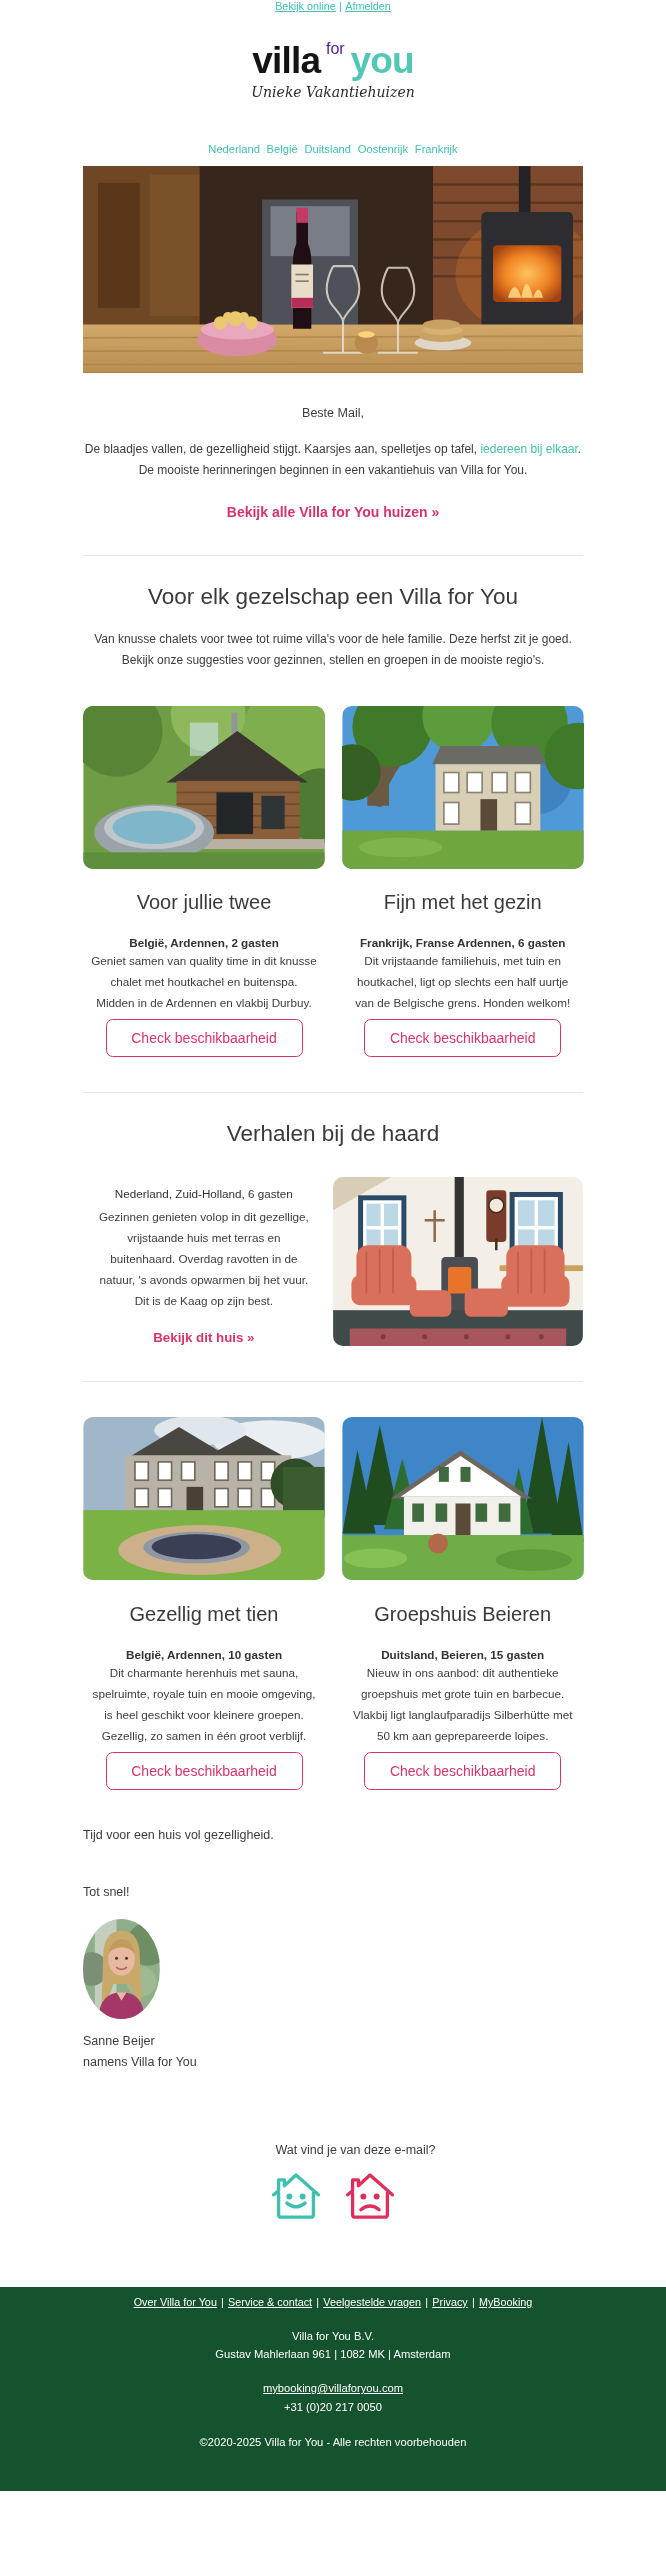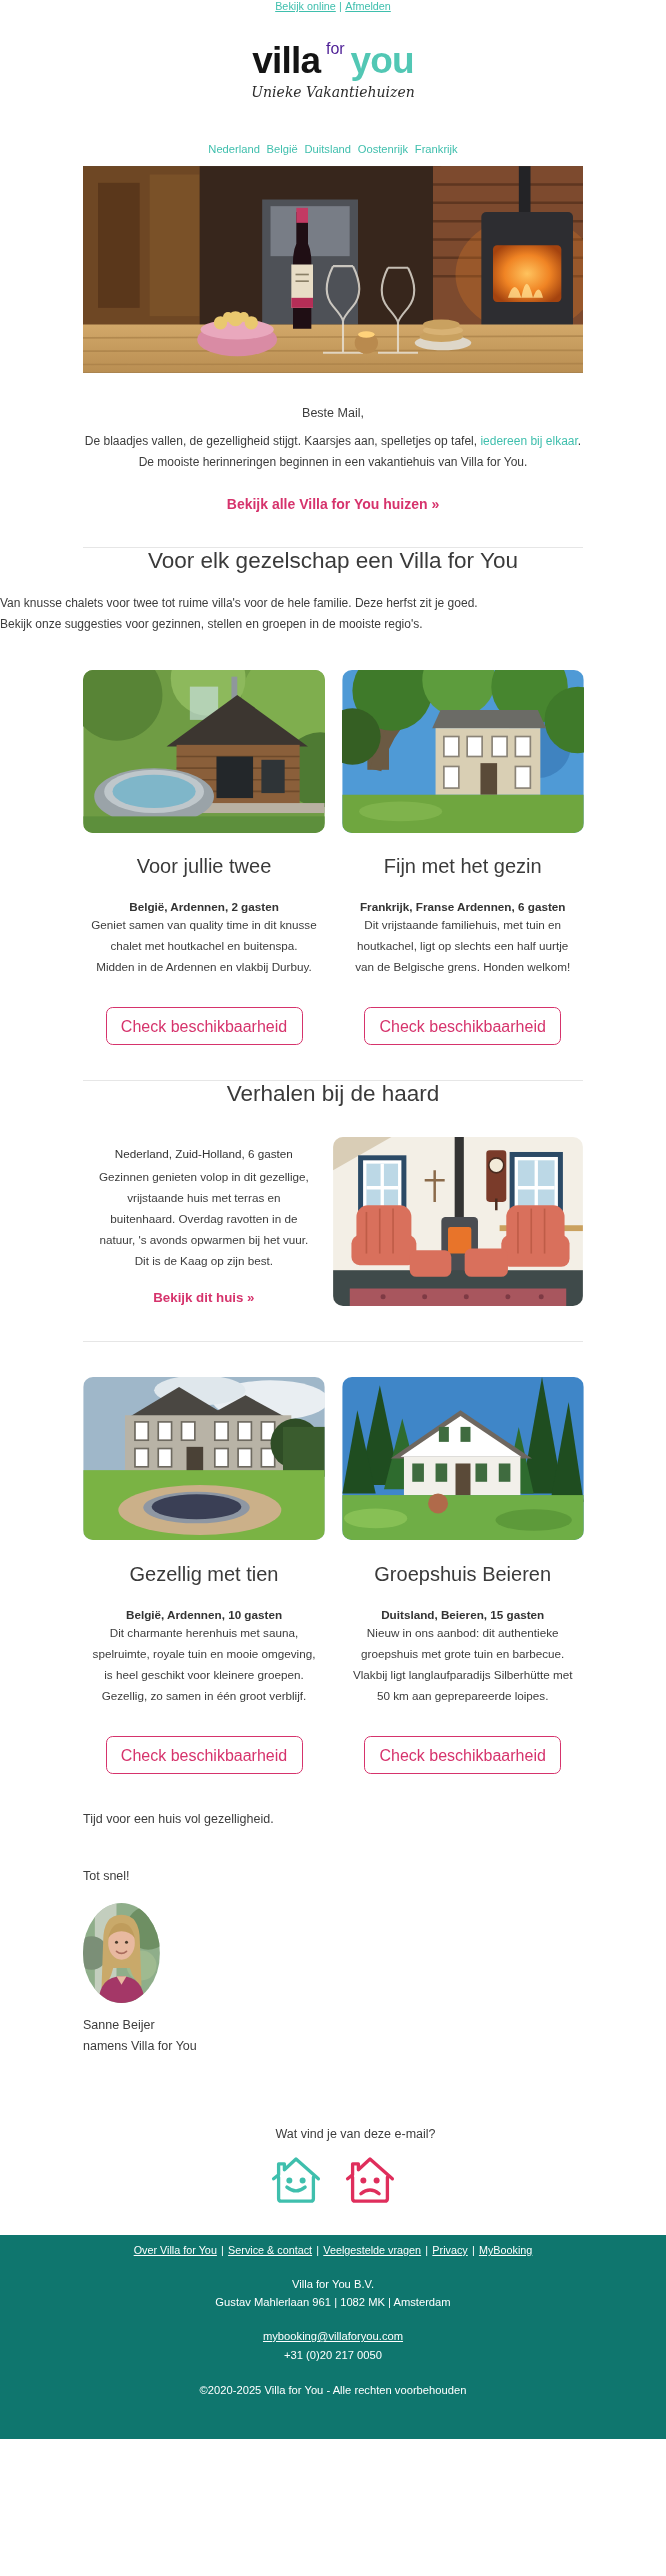--- a/index.html
+++ b/index.html
@@ -28,40 +28,40 @@
   
   .nav { margin-top:43px; display:flex; justify-content:center; gap:6.7px; font-size:11.2px; color:#3fbfad; }
   .nav span { color:#3fbfad; }
 
   
   .hero { margin-top:11.7px; }
   .hero svg { display:block; }
 
   
   .greeting { margin-top:33px; text-align:center; font-size:12.5px; color:#3c3c3c; }
-  .intro-par { margin-top:11px; text-align:center; font-size:12px; line-height:21px; color:#3c3c3c; }
+  .intro-par { margin-top:19px; text-align:center; font-size:12px; line-height:21px; color:#3c3c3c; }
   .nowrap { white-space:nowrap; }
   .teal-link { color:#3fbfad; }
   .cta { margin-top:23px; text-align:center; font-size:14px; font-weight:bold; color:#d6336c; }
 
   .divider { margin:35px auto 0 auto; width:500px; border-top:0.8px solid #e6e6e6; height:0; }
 
-  h2.section-title { text-align:center; font-size:22.5px; font-weight:500; color:#3a3a3a; }
-  .section-sub { margin-top:18.3px; text-align:left; font-size:12px; line-height:21px; color:#3c3c3c; }
+  h2.section-title { margin-top:28px; text-align:center; font-size:22.5px; font-weight:500; color:#3a3a3a; }
+  .section-sub { margin-top:18.3px; text-align:center; font-size:12px; line-height:21px; color:#3c3c3c; }
 
   
   .cards { margin:35px auto 0 auto; width:500px; display:flex; gap:16.7px; }
   .card { width:242px; text-align:center; }
   .card-img svg { display:block; border-radius:10px; }
   .card-title { margin-top:21.7px; font-size:20px; font-weight:500; color:#3a3a3a; line-height:25px; }
   .card-meta { margin-top:20px; font-size:11.7px; font-weight:bold; color:#333333; line-height:15px; }
   .card-desc { margin:0 -12.5px; width:267px; font-size:11.7px; line-height:21px; color:#3c3c3c; white-space:pre-line; }
   .btn {
-    display:inline-block; margin-top:30px; width:197px; height:38px; line-height:37px;
-    border:0.8px solid #d6336c; border-radius:6.7px; color:#d6336c; font-size:16px;
+    display:inline-block; margin-top:6px; width:197px; height:38px; line-height:37px;
+    border:0.8px solid #d6336c; border-radius:6.7px; color:#d6336c; font-size:14px;
     background:#ffffff; text-align:center;
   }
 
   
   .story { margin:30px auto 0 auto; width:500px; display:flex; }
   .story-text { width:250px; padding-right:8.3px; text-align:center; }
   .story-meta { font-size:11.7px; font-weight:normal; color:#333333; line-height:15px; margin-top:8.3px; }
   .story-desc { margin-top:5.8px; font-size:11.7px; line-height:21px; color:#3c3c3c; white-space:pre-line; }
   .story-link { margin-top:18.3px; font-size:13.3px; font-weight:bold; color:#d6336c; }
   .story-img svg { display:block; border-radius:10px; }
@@ -71,21 +71,21 @@
   .closing-2 { margin-top:43px; font-size:12.5px; color:#3c3c3c; }
   .avatar { margin-top:20px; width:77px; height:100px; border-radius:50%; overflow:hidden; }
   .sig-name { margin-top:12px; font-size:12.5px; line-height:21px; color:#3c3c3c; }
   .sig-role { font-size:12.5px; line-height:21px; color:#3c3c3c; }
 
   
   .fb-question { margin-top:70px; text-align:center; font-size:12.5px; color:#3c3c3c;padding-left:45px; }
   .fb-houses { margin-top:11.7px; display:flex; justify-content:center; gap:16.7px; }
 
   
-  .footer { margin-top:24px; background:#0f766e; color:#ffffff; text-align:center; padding:9.2px 0 0 0; height:204px; }
+  .footer { margin-top:60px; background:#14532d; color:#ffffff; text-align:center; padding:9.2px 0 0 0; height:204px; }
   .footer-links { font-size:10.8px; }
   .footer-links .flink { color:#ffffff; text-decoration:underline; }
   .footer-links .fsep { padding:0 4.2px; }
   .footer-company { margin-top:21.7px; font-size:11.2px; }
   .footer-address { margin-top:6.7px; font-size:11.2px; }
   .footer-email { margin-top:21.7px; font-size:11.2px; text-decoration:underline; }
   .footer-phone { margin-top:7.5px; font-size:11.2px; }
   .footer-copy { margin-top:23px; font-size:11.2px; }
   .bottom-gap { height:12.5px; background:#ffffff; }
 </style>

